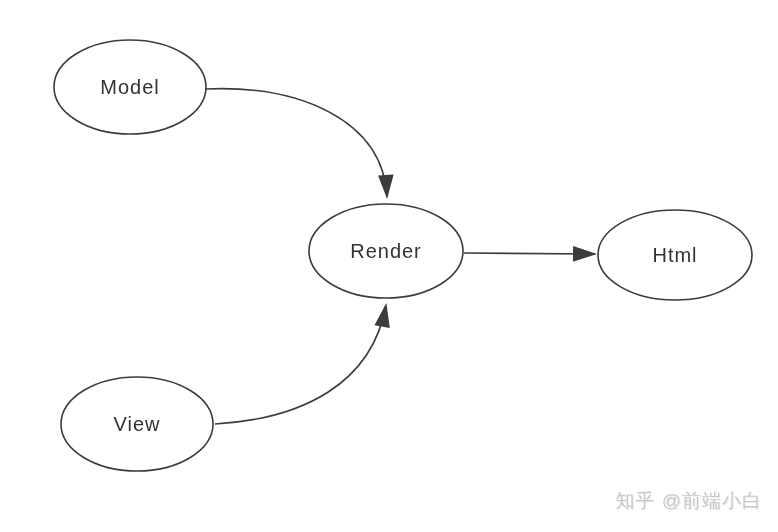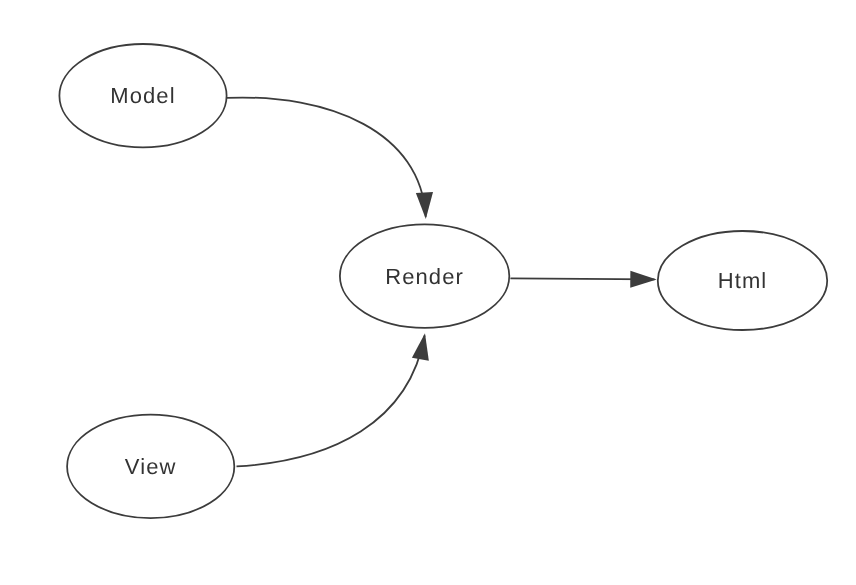--- a/index.html
+++ b/index.html
@@ -79,13 +79,14 @@
       <ellipse class="node-ellipse" cx="675" cy="255" rx="77" ry="45"></ellipse>
       <text class="node-label" x="675" y="262">Html</text>
     </g>
 
     <g>
       <ellipse class="node-ellipse" cx="137" cy="424" rx="76" ry="47"></ellipse>
       <text class="node-label" x="137" y="431">View</text>
     </g>
   </svg>
 
+  <div class="watermark">知乎 @前端小白</div>
 </div>
 
 </body></html>

